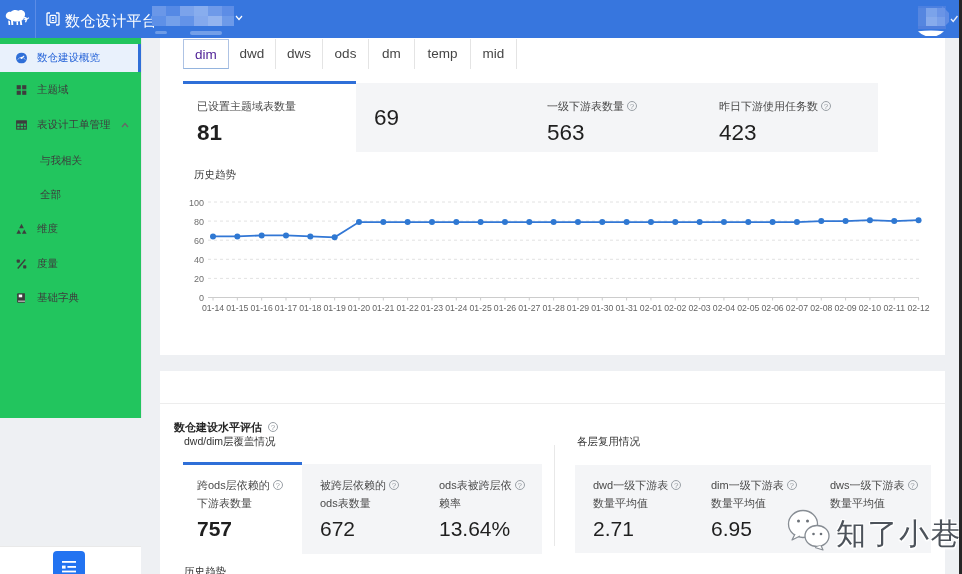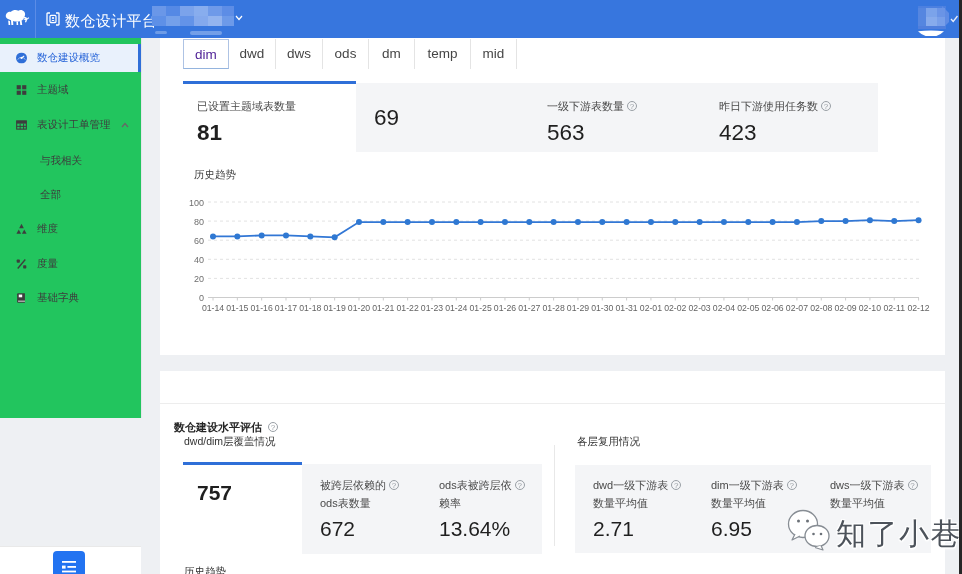--- a/index.html
+++ b/index.html
@@ -321,20 +321,21 @@
   <div class="abs" id="card2">
     <div class="abs" id="c2head">数仓建设水平评估 <span class="q">?</span></div>
     <div class="abs" id="c2line"></div>
     <div class="abs sect" style="left:24px;top:64px">dwd/dim层覆盖情况</div>
     <div class="abs sect" style="left:417px;top:64px">各层复用情况</div>
     <div class="s2line"></div>
     <div class="graybg2"></div>
     <div class="graybg3"></div>
     <div class="abs" id="vdiv"></div>
     <div class="stat2" style="left:37px;top:105px">
+      <div class="lbl">跨ods层依赖的<span class="q">?</span><br>下游表数量</div>
       <div class="val" style="font-weight:bold">757</div>
     </div>
     <div class="stat2" style="left:160px;top:105px">
       <div class="lbl">被跨层依赖的<span class="q">?</span><br>ods表数量</div>
       <div class="val">672</div>
     </div>
     <div class="stat2" style="left:279px;top:105px">
       <div class="lbl">ods表被跨层依<span class="q">?</span><br>赖率</div>
       <div class="val">13.64%</div>
     </div>

